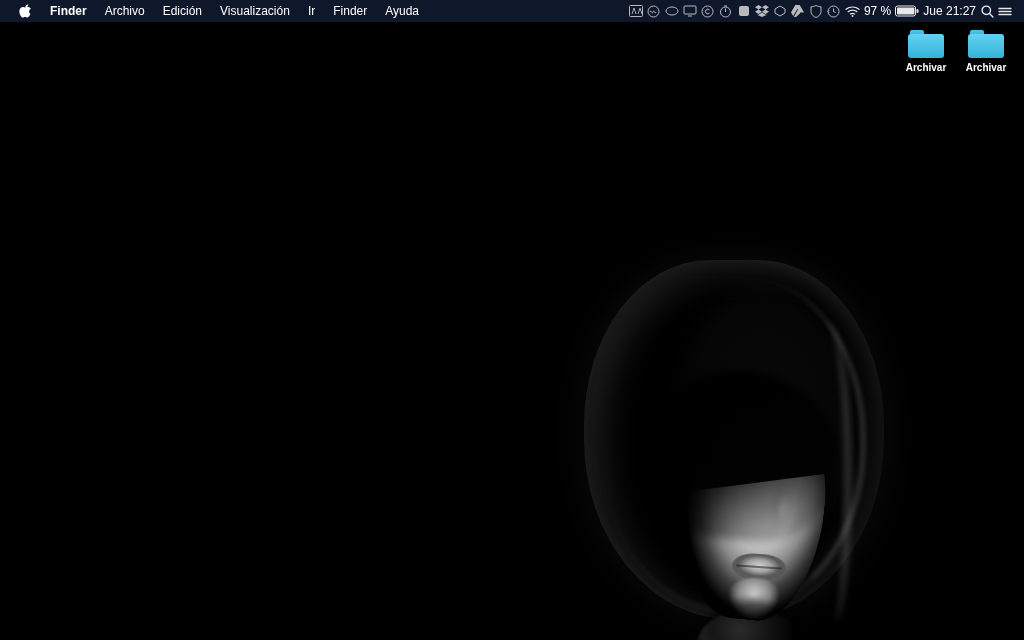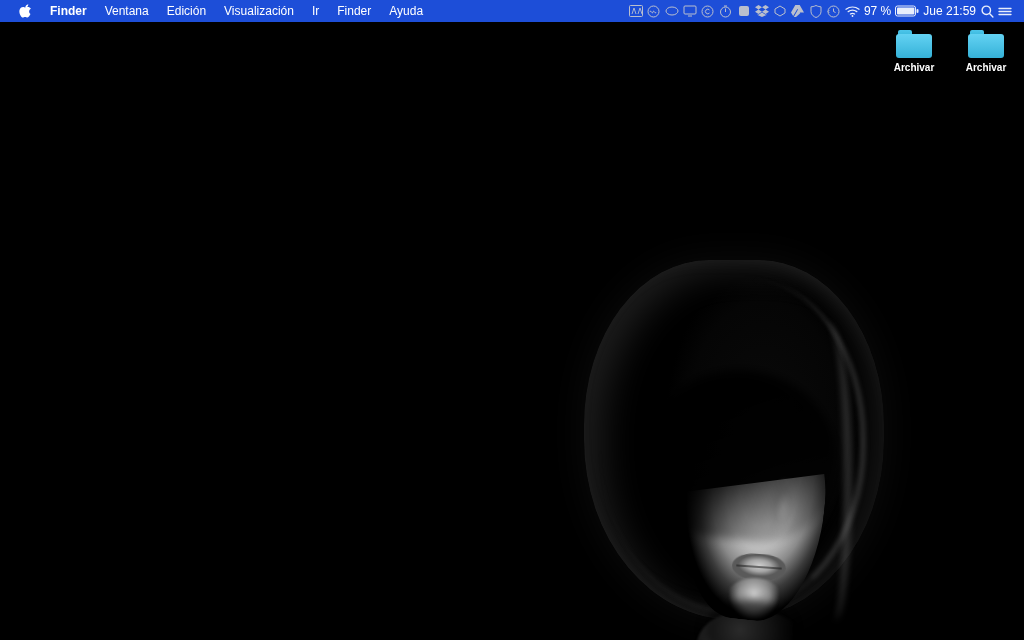--- a/index.html
+++ b/index.html
@@ -12,21 +12,21 @@
     overflow: hidden;
     color: #fff;
     position: relative;
   }
 
   
   .menubar {
     position: absolute;
     top: 0; left: 0; right: 0;
     height: 22px;
-    background: #1d4ed8;
+    background: #0f172a;
     display: flex;
     align-items: center;
     justify-content: space-between;
     font-size: 12px;
     padding: 0 10px 0 10px;
     box-sizing: border-box;
     z-index: 100;
   }
   .menubar-left, .menubar-right {
     display: flex;
@@ -69,21 +69,21 @@
   .desktop {
     position: absolute;
     top: 22px; left: 0; right: 0; bottom: 0;
   }
 
   .desktop-icons {
     position: absolute;
     top: 8px;
     right: 16px;
     display: flex;
-    gap: 28px;
+    gap: 16px;
   }
   .folder-item {
     display: flex;
     flex-direction: column;
     align-items: center;
     width: 44px;
     cursor: default;
   }
   .folder-icon {
     width: 36px;
@@ -255,21 +255,21 @@
 <body>
 
 <div class="menubar">
   <div class="menubar-left">
     <div class="apple-logo">
       <svg width="13" height="14" viewBox="0 0 170 170" fill="#fff" aria-hidden="true">
         <path d="M150 124c-4 9-6 13-11 21-7 11-17 25-30 25-11 0-14-7-29-7s-18 7-29 7c-13 0-22-13-29-24C6 120-2 87 11 62c9-18 24-29 41-29 13 0 22 8 33 8 10 0 17-8 33-8 14 0 28 8 38 21-33 18-28 60-6 70zM112 27c6-8 11-20 9-31-10 1-22 7-29 16-6 8-11 19-9 30 11 1 22-6 29-15z"></path>
       </svg>
     </div>
     <div class="menu-item app-name">Finder</div>
-    <div class="menu-item">Ventana</div>
+    <div class="menu-item">Archivo</div>
     <div class="menu-item">Edición</div>
     <div class="menu-item">Visualización</div>
     <div class="menu-item">Ir</div>
     <div class="menu-item">Finder</div>
     <div class="menu-item">Ayuda</div>
   </div>
 
   <div class="menubar-right">
 
     <div class="status-icon">
@@ -350,21 +350,21 @@
 
     <div class="status-text">97 %</div>
     <div class="status-icon">
       <svg width="24" height="12" viewBox="0 0 24 12" fill="none">
           <rect x="0.5" y="1" width="20" height="10" rx="2" stroke="#fff"></rect>
           <rect x="2" y="2.5" width="17.4" height="7" rx="1" fill="#fff"></rect>
           <rect x="21.5" y="4" width="2" height="4" rx="1" fill="#fff"></rect>
         </svg>
     </div>
 
-    <div class="status-text">Jue 21:59</div>
+    <div class="status-text">Jue 21:27</div>
 
     <div class="status-icon">
       <svg width="13" height="13" viewBox="0 0 13 13" fill="none" stroke="#fff" stroke-width="1.4" stroke-linecap="round">
           <circle cx="5.3" cy="5.3" r="4.2"></circle>
           <path d="M8.5 8.5l3.4 3.4"></path>
         </svg>
     </div>
     <div class="status-icon">
       <svg width="14" height="11" viewBox="0 0 14 11" fill="none" stroke="#fff" stroke-width="1.3" stroke-linecap="round">
           <path d="M1 2.5h12M1 5.5h12M1 8.5h12"></path>

